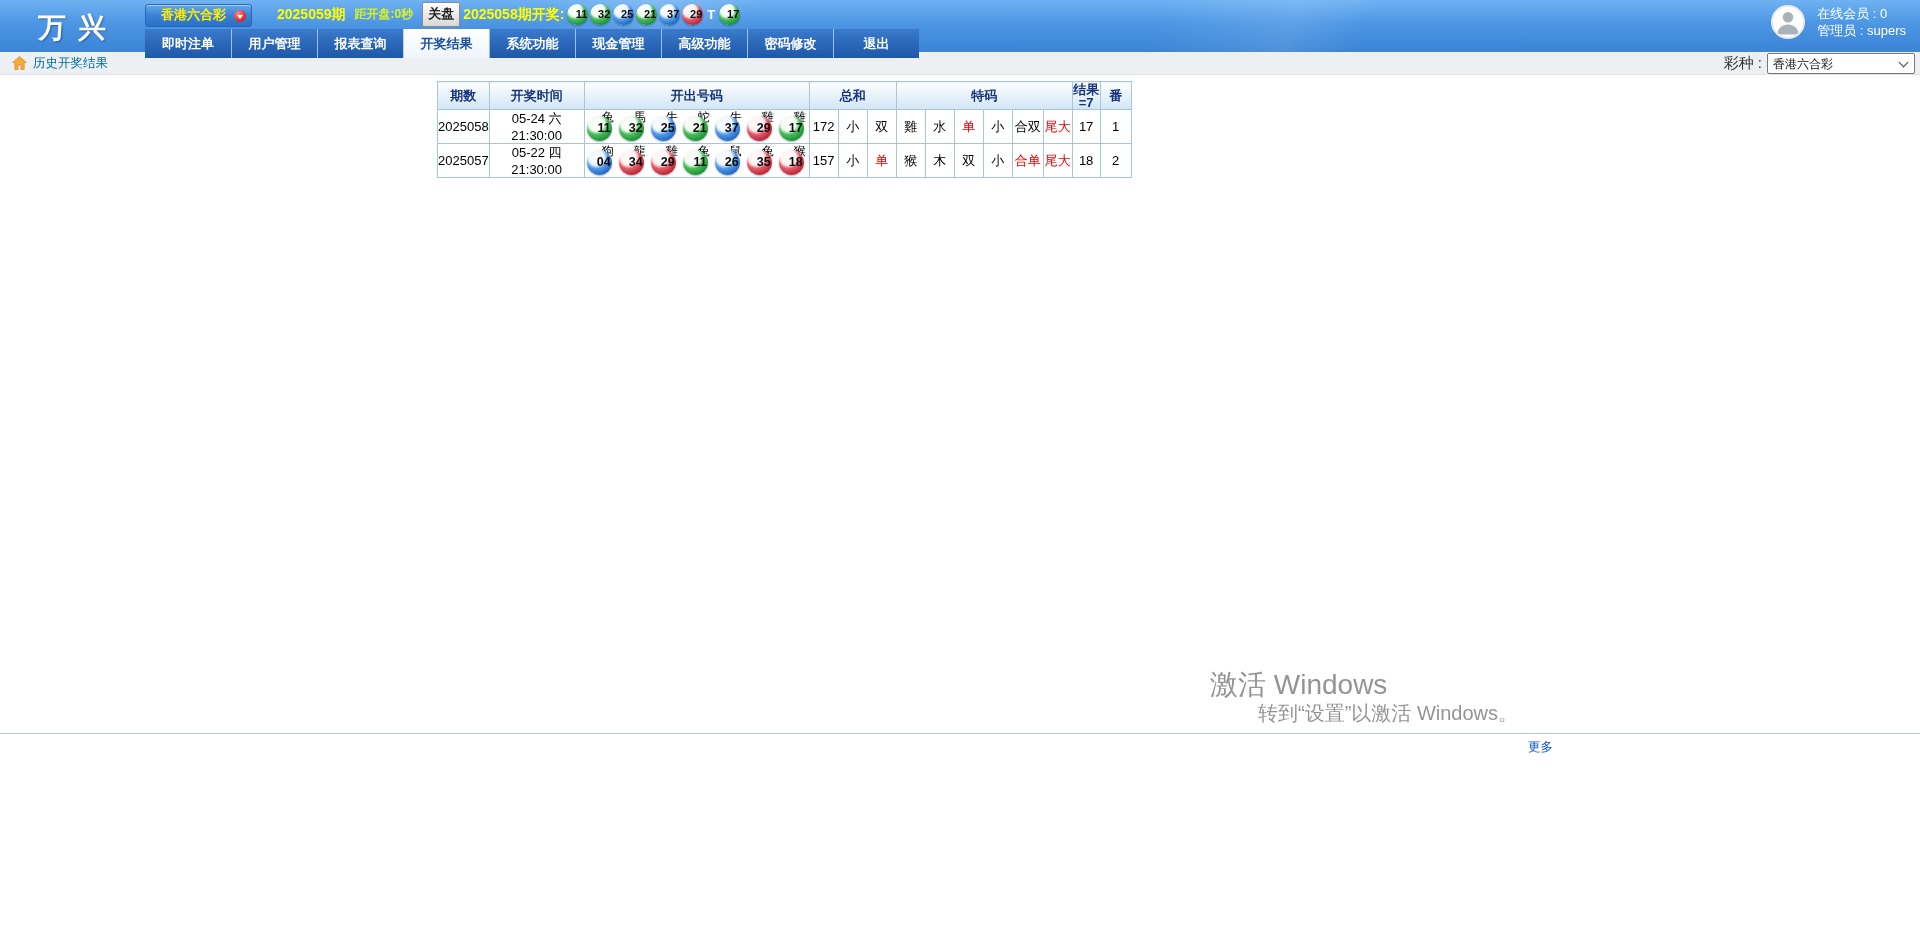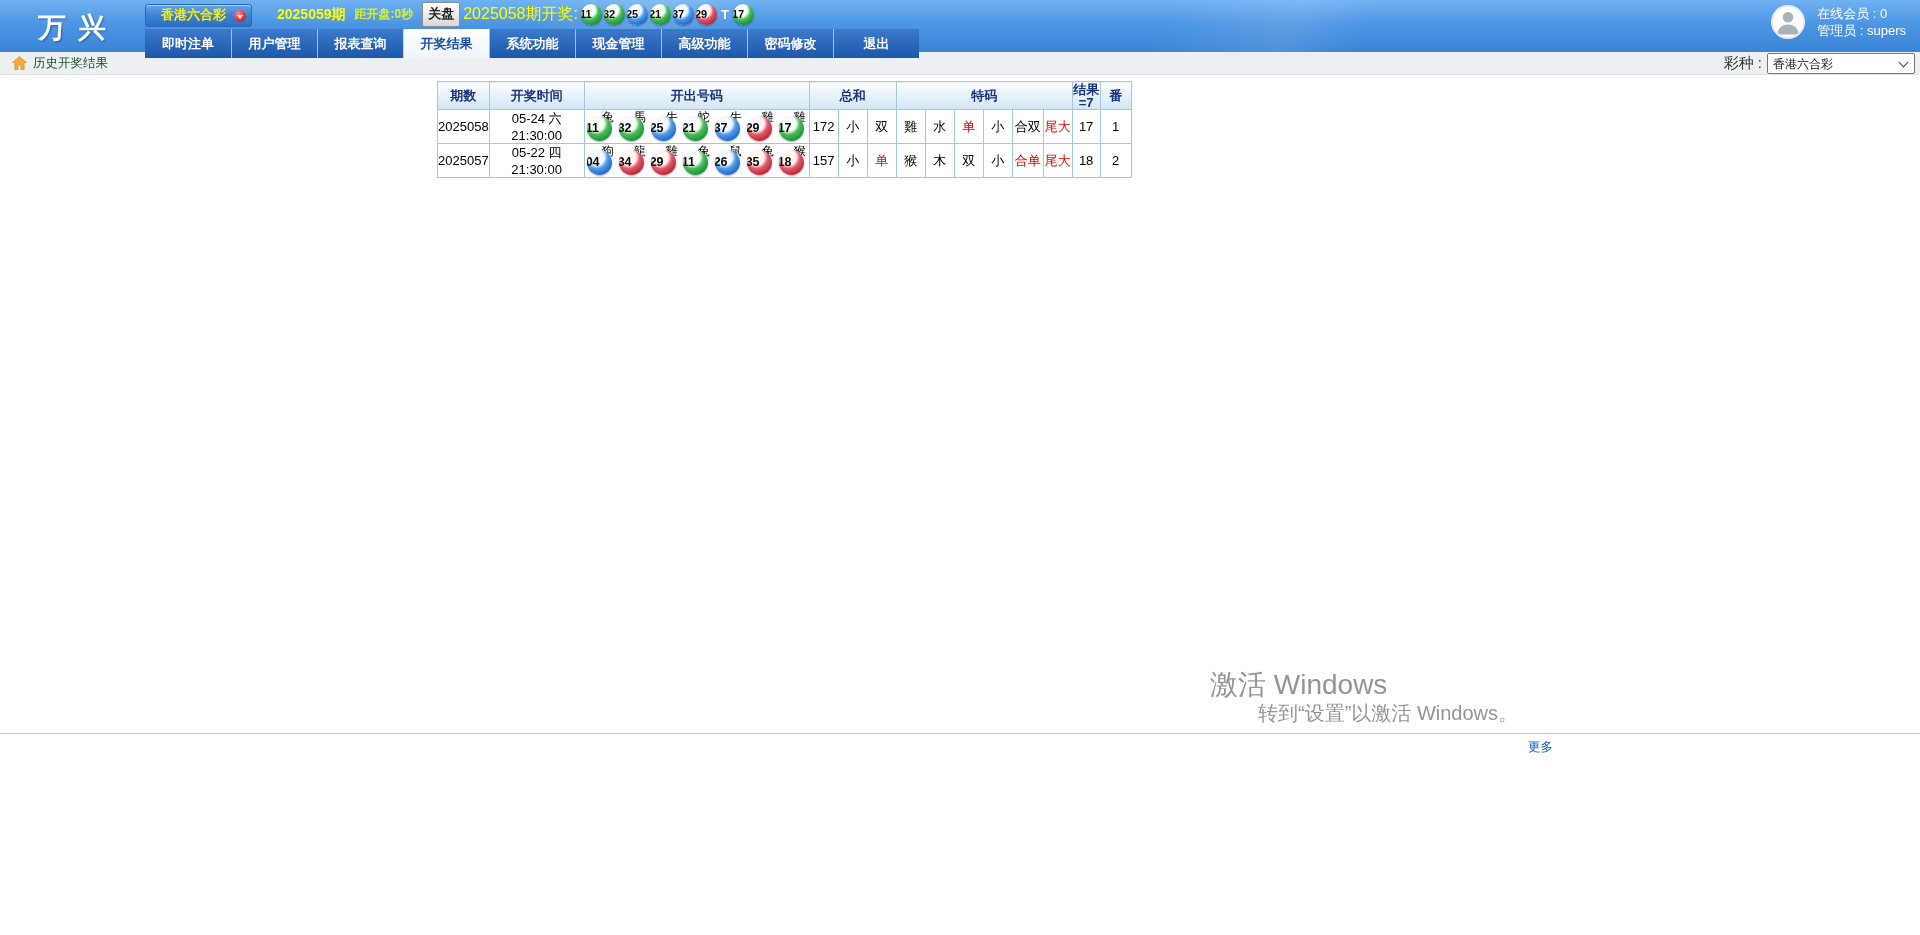--- a/index.html
+++ b/index.html
@@ -23,53 +23,53 @@
     cursor:pointer; }
   .lottery-btn .lbl { color:#ffee00; font-size:13px; font-weight:bold; margin-right:10px; }
   .red-drop { position:absolute; right:5px; top:5px; width:12px; height:12px; border-radius:50%;
     background:radial-gradient(circle at 35% 30%, #ff8a8a 0%, #e23535 55%, #b31414 100%); }
   .red-drop::after { content:""; position:absolute; left:3px; top:5px; width:0; height:0;
     border-left:3px solid transparent; border-right:3px solid transparent; border-top:4px solid #fff; }
   .issue-txt { margin-left:25px; color:#ffff00; font-size:14px; font-weight:bold; }
   .countdown-txt { margin-left:9px; color:#d9f223; font-size:12px; font-weight:bold; }
   .close-btn { margin-left:9px; padding:2px 5px 3px; font-size:13px; font-weight:bold; color:#222;
     background:linear-gradient(180deg,#ffffff,#d7d7d7); border:1px solid #8b8b8b; border-radius:2px; cursor:pointer; }
-  .draw-label { margin-left:3px; color:#ffff00; font-size:16px; font-weight:normal; }
+  .draw-label { margin-left:3px; color:#ffff00; font-size:14px; font-weight:bold; }
   .hdr-balls { display:flex; align-items:center; margin-left:3px; gap:2px; }
   .t-sep { color:#fff; font-weight:bold; font-size:13px; padding:0 2px; }
 
   .user-info { position:absolute; right:14px; top:5px; display:flex; align-items:center; gap:12px; z-index:3; }
   .avatar { width:34px; height:34px; border-radius:50%; background:#fdfdfd; border:2px solid #e9edf1;
     display:flex; align-items:flex-end; justify-content:center; overflow:hidden; }
   .user-lines { color:#fff; font-size:13px; line-height:17px; }
 
   
   .nav-tabs { position:absolute; left:145px; top:29px; height:23px; display:flex; z-index:4; }
   .tab { width:86px; height:29px; display:flex; align-items:center; justify-content:center;
     background:linear-gradient(180deg,#3b7acc 0%,#1d57a8 100%); color:#fff; font-size:13px; font-weight:bold;
     cursor:pointer; }
   .tab + .tab { border-left:1px solid rgba(173,208,242,.85); }
   .tab.active { background:linear-gradient(180deg,#ffffff 0%,#eef5fb 100%); color:#1b4f9f; }
 
   
   .crumb-bar { position:absolute; left:0; top:52px; width:1920px; height:23px; background:#edf0f3;
     border-bottom:1px solid #dfe3e7; display:flex; align-items:center; }
   .crumb-left { display:flex; align-items:center; margin-left:12px; gap:6px; }
-  .crumb-title { font-size:12.5px; color:#14532d; }
+  .crumb-title { font-size:12.5px; color:#0369a1; }
   .filter-box { position:absolute; right:5px; top:1px; display:flex; align-items:center; gap:5px; }
   .filter-label { font-size:15px; color:#333; }
   .select-wrap { position:relative; }
   .select-wrap select { appearance:none; -webkit-appearance:none; width:148px; height:21px;
     border:1px solid #777; border-radius:2px; background:#fff; font-size:12px; padding:0 20px 0 5px;
     font-family:"Liberation Sans", sans-serif; color:#111; }
   .select-wrap::after { content:""; position:absolute; right:8px; top:6px; width:6px; height:6px;
     border-right:1.6px solid #444; border-bottom:1.6px solid #444; transform:rotate(45deg); pointer-events:none; }
 
   
-  .ball { position:relative; display:inline-flex; align-items:center; justify-content:flex-start;
+  .ball { position:relative; display:inline-flex; align-items:center; justify-content:flex-end;
     border-radius:50%; font-weight:bold; color:#0a0a0a; box-shadow:0 1px 2px rgba(0,0,0,.3); overflow:hidden; }
   .ball::after { content:""; position:absolute; width:82%; height:62%; border-radius:50%;
     border:2px solid transparent; border-bottom-color:#fff; bottom:-8%; left:10%; transform:rotate(-14deg); }
   .ball-md { width:25px; height:25px; font-size:12.5px; }
   .ball-sm { width:21px; height:21px; font-size:11px; }
   .ball span { position:relative; z-index:2; transform:translate(-1px,-1px); }
   .ball-green { background:radial-gradient(circle at 38% 30%, #ffffff 0%, #f0fbf0 33%, #4abc57 48%, #17933a 76%, #0b7a2c 100%); }
   .ball-blue  { background:radial-gradient(circle at 38% 30%, #ffffff 0%, #eef6ff 33%, #509ae9 48%, #2068c4 76%, #1453a6 100%); }
   .ball-red   { background:radial-gradient(circle at 38% 30%, #ffffff 0%, #fff0f0 33%, #e05a68 48%, #bc2436 76%, #9e1525 100%); }
 

